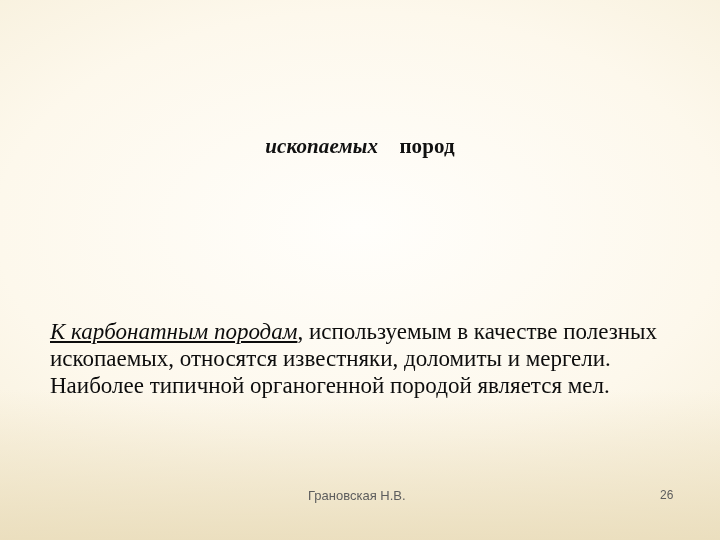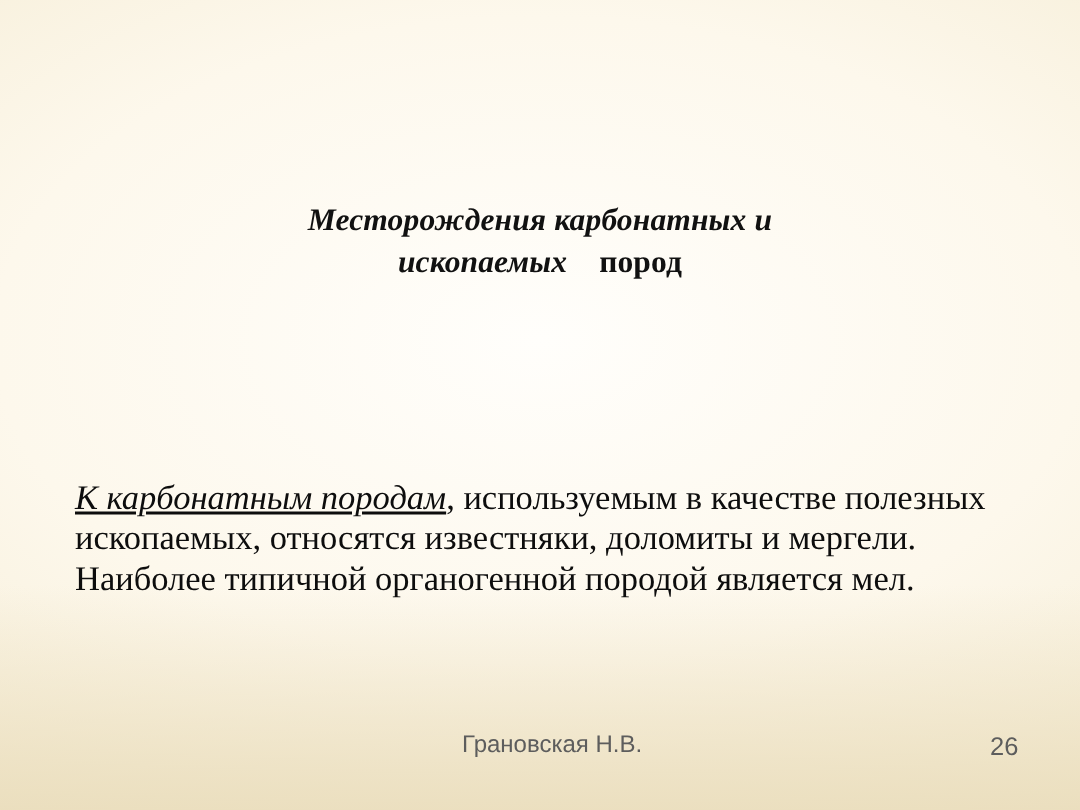--- a/index.html
+++ b/index.html
@@ -74,41 +74,38 @@
     right: 0;
     bottom: 34px;
     height: 18px;
     z-index: 3;
   }
   .footer-author {
     position: absolute;
     left: 308px;
     top: 0;
     font-family: "Liberation Sans", sans-serif;
-    font-size: 16px;
+    font-size: 13px;
     color: #5d5d5d;
   }
   .footer-pagenum {
     position: absolute;
     left: 660px;
     top: 0;
     font-family: "Liberation Sans", sans-serif;
-    font-size: 17px;
+    font-size: 12px;
     color: #5d5d5d;
   }
 </style>
 </head>
 <body>
 
 <div class="slide">
 
   <div class="title-block">
-    <div class="title-line">
-      <span class="it">Месторождения карбонатных и</span>
-    </div>
     <div class="title-line">
       <span class="it">ископаемых </span><span class="rm">пород</span>
     </div>
   </div>
 
   <div class="body-block">
     <p class="body-para">
       <span class="lead">К карбонатным породам</span><span>, используемым в качестве полезных ископаемых, относятся известняки, доломиты и мергели. Наиболее типичной органогенной породой является мел.</span>
     </p>
   </div>

